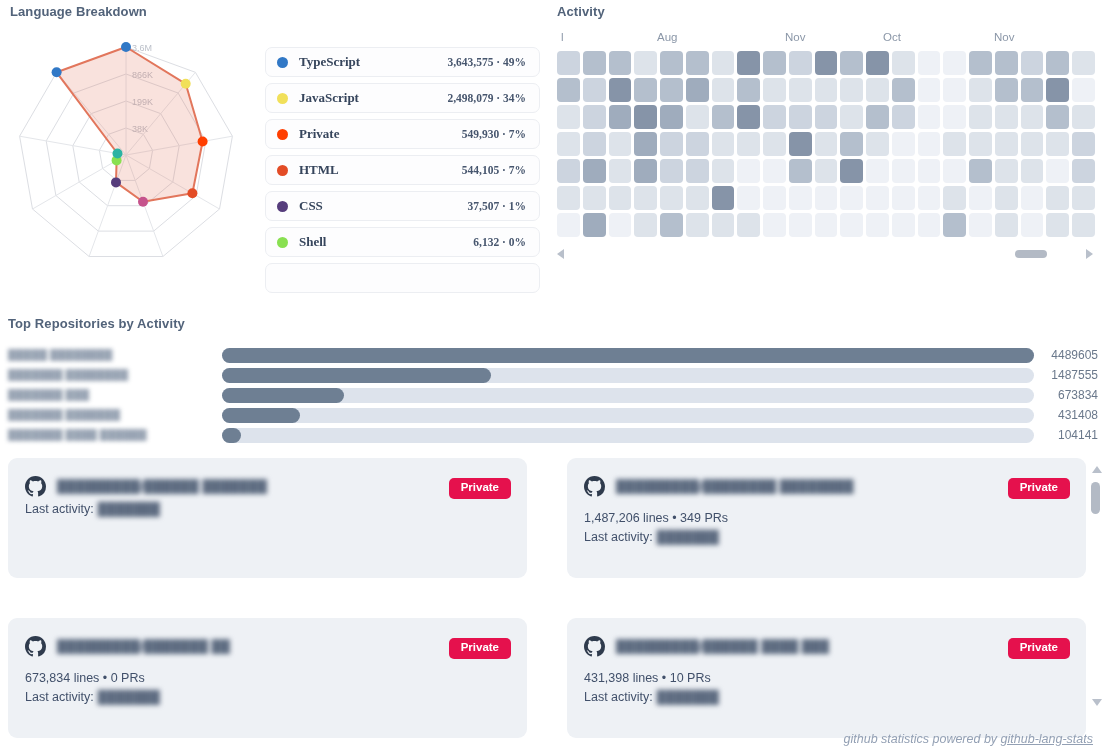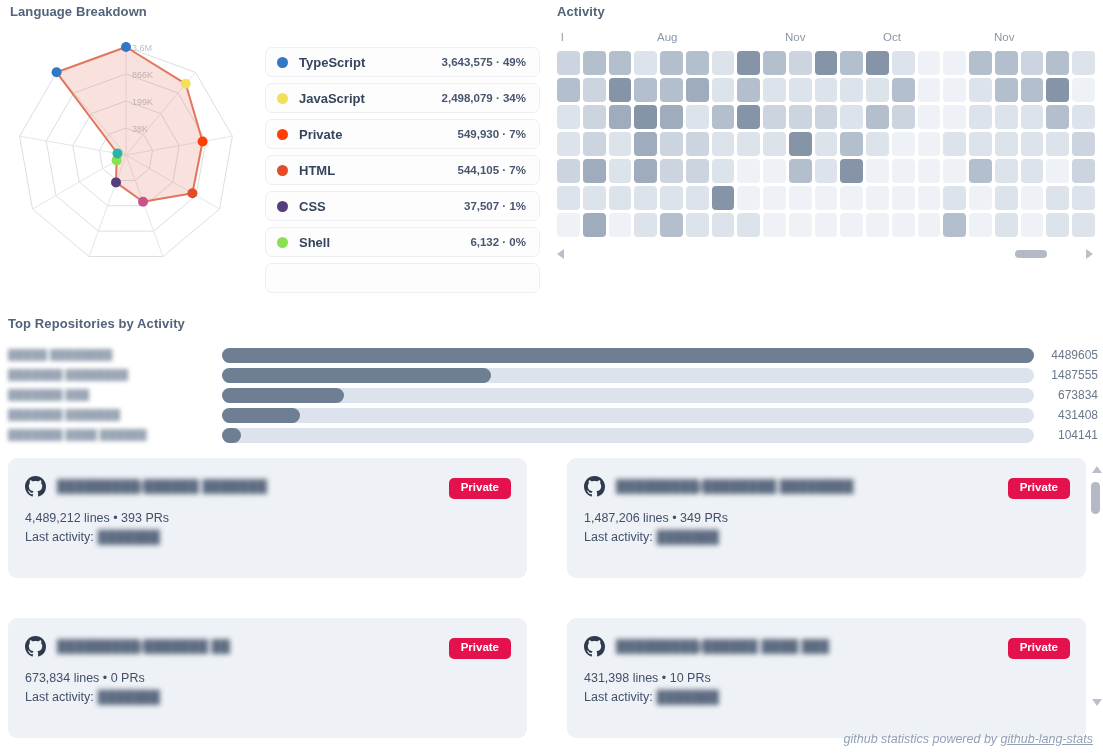--- a/index.html
+++ b/index.html
@@ -22,21 +22,21 @@
   .top-row { position: absolute; left: 0; top: 0; width: 1103px; height: 295px; }
 
   .lang-panel { position: absolute; left: 8px; top: 4px; width: 535px; }
   .lang-panel .section-title { margin-left: 2px; }
   .lang-body { display: flex; margin-top: 8px; }
 
   .radar-wrap { width: 245px; height: 250px; position: relative; flex: none; }
   .radar-wrap svg { display: block; }
 
   .legend { width: 275px; margin-left: 12px; margin-top: 20px; position: relative; }
-  .legend-clip { height: 254px; overflow: hidden; position: relative; }
+  .legend-clip { height: 254px; overflow: hidden; position: relative; font-family: Liberation Serif, serif; }
   .legend-row {
     display: flex; align-items: center;
     height: 30px; margin-bottom: 6px;
     background: #fdfdfe;
     border: 1px solid #eceef2;
     border-radius: 7px;
     padding: 0 13px 0 11px;
   }
   .legend-dot { width: 11px; height: 11px; border-radius: 50%; flex: none; }
   .legend-name { margin-left: 11px; font-size: 13px; font-weight: 600; color: #36455c; flex: 1; }
@@ -393,21 +393,20 @@
   <div class="cards-region">
     <div class="cards-grid" id="cards-grid">
         <div class="repo-card">
           <div class="repo-head">
             <span class="gh-icon"><svg viewBox="0 0 16 16" width="21" height="21" fill="#2f3b4d" aria-hidden="true">
                 <path d="M8 0C3.58 0 0 3.58 0 8c0 3.54 2.29 6.53 5.47 7.59.4.07.55-.17.55-.38 0-.19-.01-.82-.01-1.49-2.01.37-2.53-.49-2.69-.94-.09-.23-.48-.94-.82-1.13-.28-.15-.68-.52-.01-.53.63-.01 1.08.58 1.23.82.72 1.21 1.87.87 2.33.66.07-.52.28-.87.51-1.07-1.78-.2-3.64-.89-3.64-3.95 0-.87.31-1.59.82-2.15-.08-.2-.36-1.02.08-2.12 0 0 .67-.21 2.2.82.64-.18 1.32-.27 2-.27.68 0 1.36.09 2 .27 1.53-1.04 2.2-.82 2.2-.82.44 1.1.16 1.92.08 2.12.51.56.82 1.27.82 2.15 0 3.07-1.87 3.75-3.65 3.95.29.25.54.73.54 1.48 0 1.07-.01 1.93-.01 2.2 0 .21.15.46.55.38A8.012 8.012 0 0016 8c0-4.42-3.58-8-8-8z"></path>
               </svg></span>
             <span class="repo-name">█████████/██████ ███████</span>
           </div>
           <span class="private-badge" style="background: rgb(229, 17, 77);">Private</span>
-          <div class="repo-stats">4,489,212 lines • 393 PRs</div>
           <div class="repo-activity">
             <span>Last activity:</span>
             <span class="blurred">███████</span>
           </div>
         </div>
         <div class="repo-card">
           <div class="repo-head">
             <span class="gh-icon"><svg viewBox="0 0 16 16" width="21" height="21" fill="#2f3b4d" aria-hidden="true">
                 <path d="M8 0C3.58 0 0 3.58 0 8c0 3.54 2.29 6.53 5.47 7.59.4.07.55-.17.55-.38 0-.19-.01-.82-.01-1.49-2.01.37-2.53-.49-2.69-.94-.09-.23-.48-.94-.82-1.13-.28-.15-.68-.52-.01-.53.63-.01 1.08.58 1.23.82.72 1.21 1.87.87 2.33.66.07-.52.28-.87.51-1.07-1.78-.2-3.64-.89-3.64-3.95 0-.87.31-1.59.82-2.15-.08-.2-.36-1.02.08-2.12 0 0 .67-.21 2.2.82.64-.18 1.32-.27 2-.27.68 0 1.36.09 2 .27 1.53-1.04 2.2-.82 2.2-.82.44 1.1.16 1.92.08 2.12.51.56.82 1.27.82 2.15 0 3.07-1.87 3.75-3.65 3.95.29.25.54.73.54 1.48 0 1.07-.01 1.93-.01 2.2 0 .21.15.46.55.38A8.012 8.012 0 0016 8c0-4.42-3.58-8-8-8z"></path>
               </svg></span>

